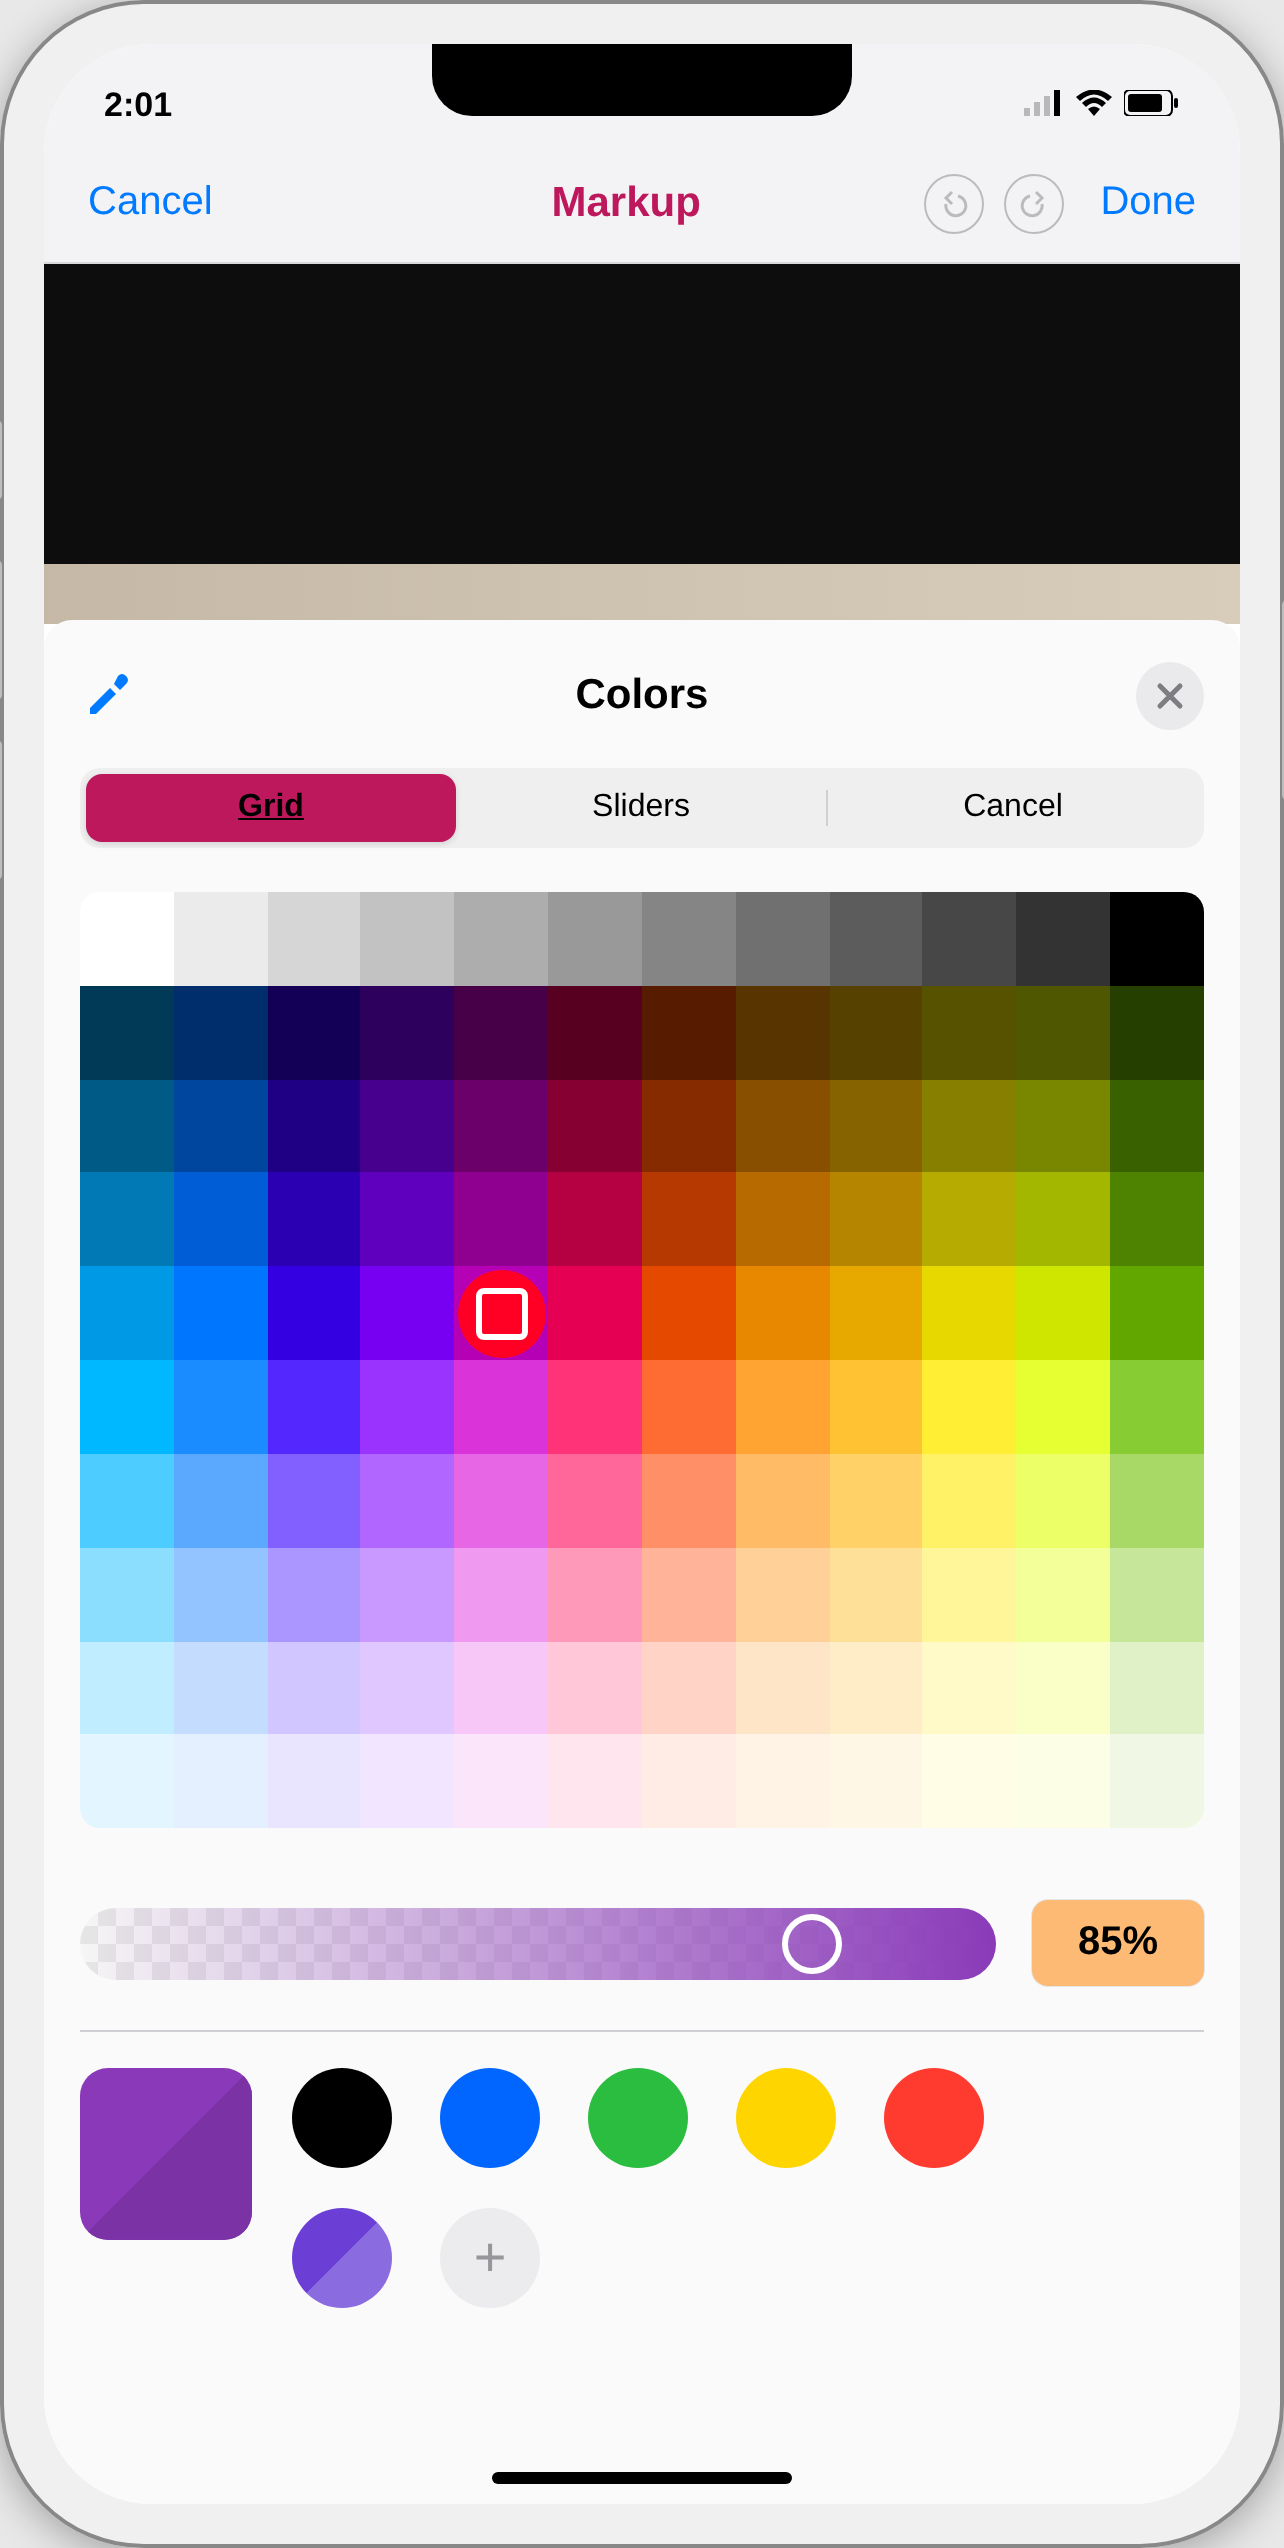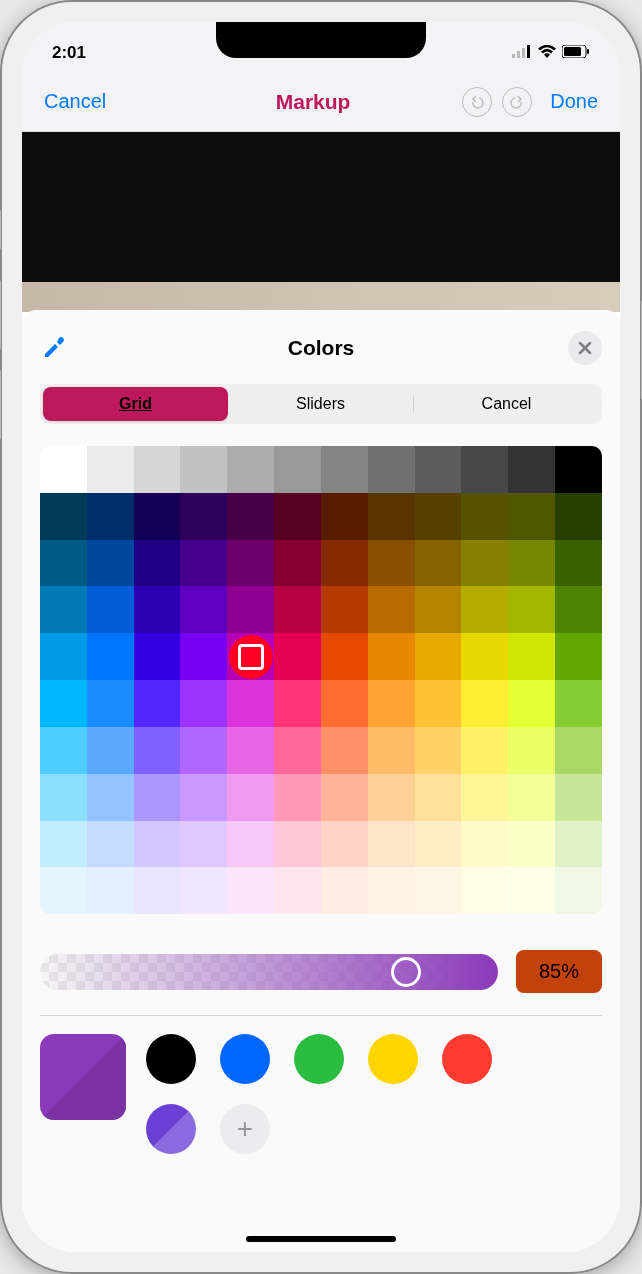--- a/index.html
+++ b/index.html
@@ -184,25 +184,25 @@
     position:absolute; inset:0;
     background: linear-gradient(90deg, rgba(138,58,185,0) 0%, rgba(138,58,185,1) 100%);
   }
   .opacity-thumb {
     position:absolute; top:50%; transform: translate(-50%,-50%);
     width: 30px; height: 30px;
     border: 3px solid #fff;
     border-radius: 50%;
   }
   .opacity-value {
-    background: #c2410c;
+    background: #fdba74;
     border-radius: 8px;
     padding: 10px 18px;
     font-size: 20px;
-    font-weight: 400;
+    font-weight: 700;
     min-width: 86px;
     text-align: center;
     box-shadow: 0 0 0 0.5px rgba(0,0,0,0.08);
   }
   .divider { height: 0.5px; background: #d0d0d4; margin: 22px 0 18px; }
   .swatches-row {
     display:flex; align-items:flex-start; gap: 20px;
   }
   .current-swatch {
     width: 86px; height: 86px;

